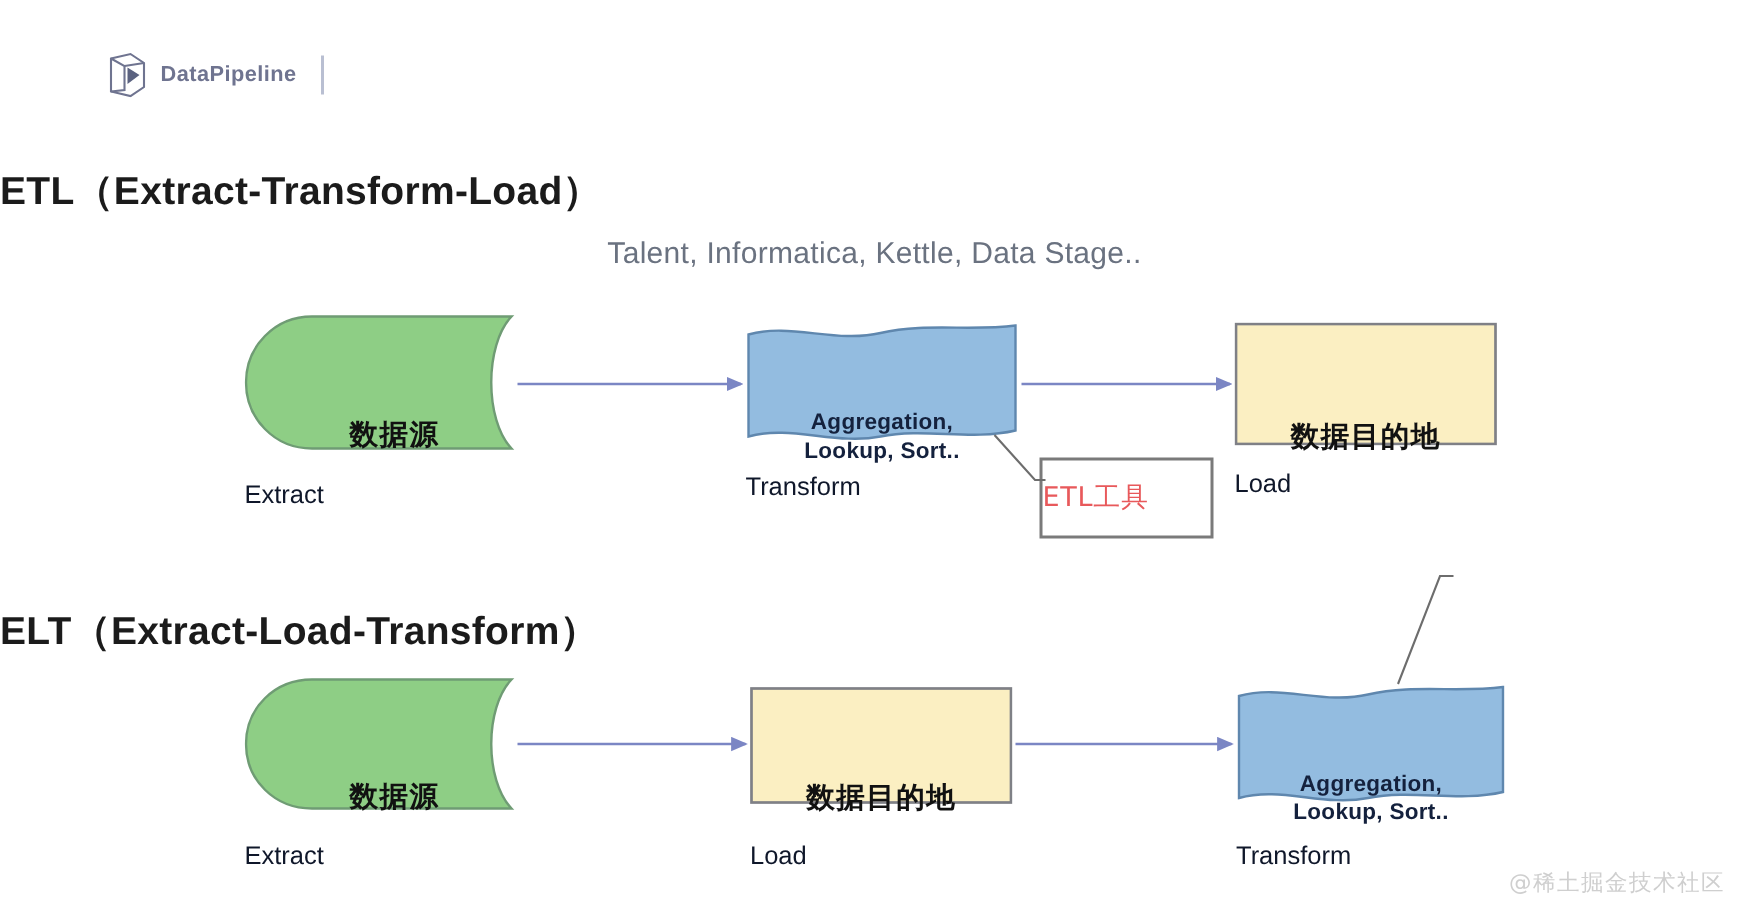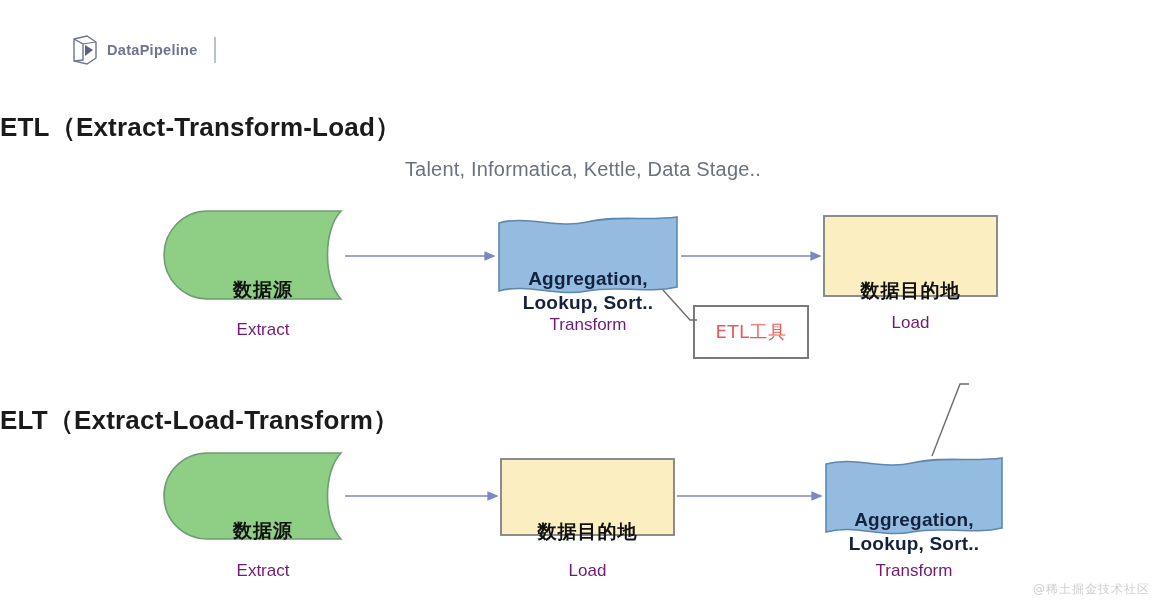--- a/index.html
+++ b/index.html
@@ -72,23 +72,22 @@
     color: #6a7280;
     letter-spacing: 0.2px;
   }
 
   
   .node {
     position: absolute;
   }
   .node-label {
     position: absolute;
-    text-align: center;
     font-size: 17px;
-    color: #701a75;
+    color: #0f172a;
     white-space: nowrap;
   }
   .shape-text {
     position: absolute;
     left: 0;
     top: 0;
     width: 100%;
     height: 100%;
     display: flex;
     flex-direction: column;
@@ -98,36 +97,36 @@
     margin-top: 35px;
   }
   .cn-text {
     font-family: "DejaVu Sans", "Liberation Sans", sans-serif;
     font-size: 19px;
     font-weight: bold;
     color: #111111;
     letter-spacing: 1px;
   }
   .wave-line {
-    font-size: 19px;
+    font-size: 15px;
     font-weight: bold;
     color: #14213d;
     line-height: 1.28;
     white-space: nowrap;
     letter-spacing: 0.2px;
   }
 
   
   .callout {
     position: absolute;
     border: 2px solid #7a7a7a;
     background: #ffffff;
     display: flex;
     align-items: center;
-    justify-content: center;
+    justify-content: flex-start;
     text-align: center;
   }
   .callout-text {
     font-family: "DejaVu Sans", "Liberation Sans", sans-serif;
     color: #e8595b;
     font-size: 18px;
     line-height: 1.3;
     letter-spacing: 0.5px;
     white-space: pre-line;
   }
@@ -141,21 +140,21 @@
     height: 606px;
     pointer-events: none;
   }
 
   
   .watermark {
     position: absolute;
     right: 16px;
     bottom: 8px;
     font-family: "DejaVu Sans", "Liberation Sans", sans-serif;
-    font-size: 12px;
+    font-size: 15px;
     color: #cfcfcf;
     letter-spacing: 1px;
     white-space: nowrap;
   }
 </style>
 </head>
 <body>
 
 <div id="page">
 

